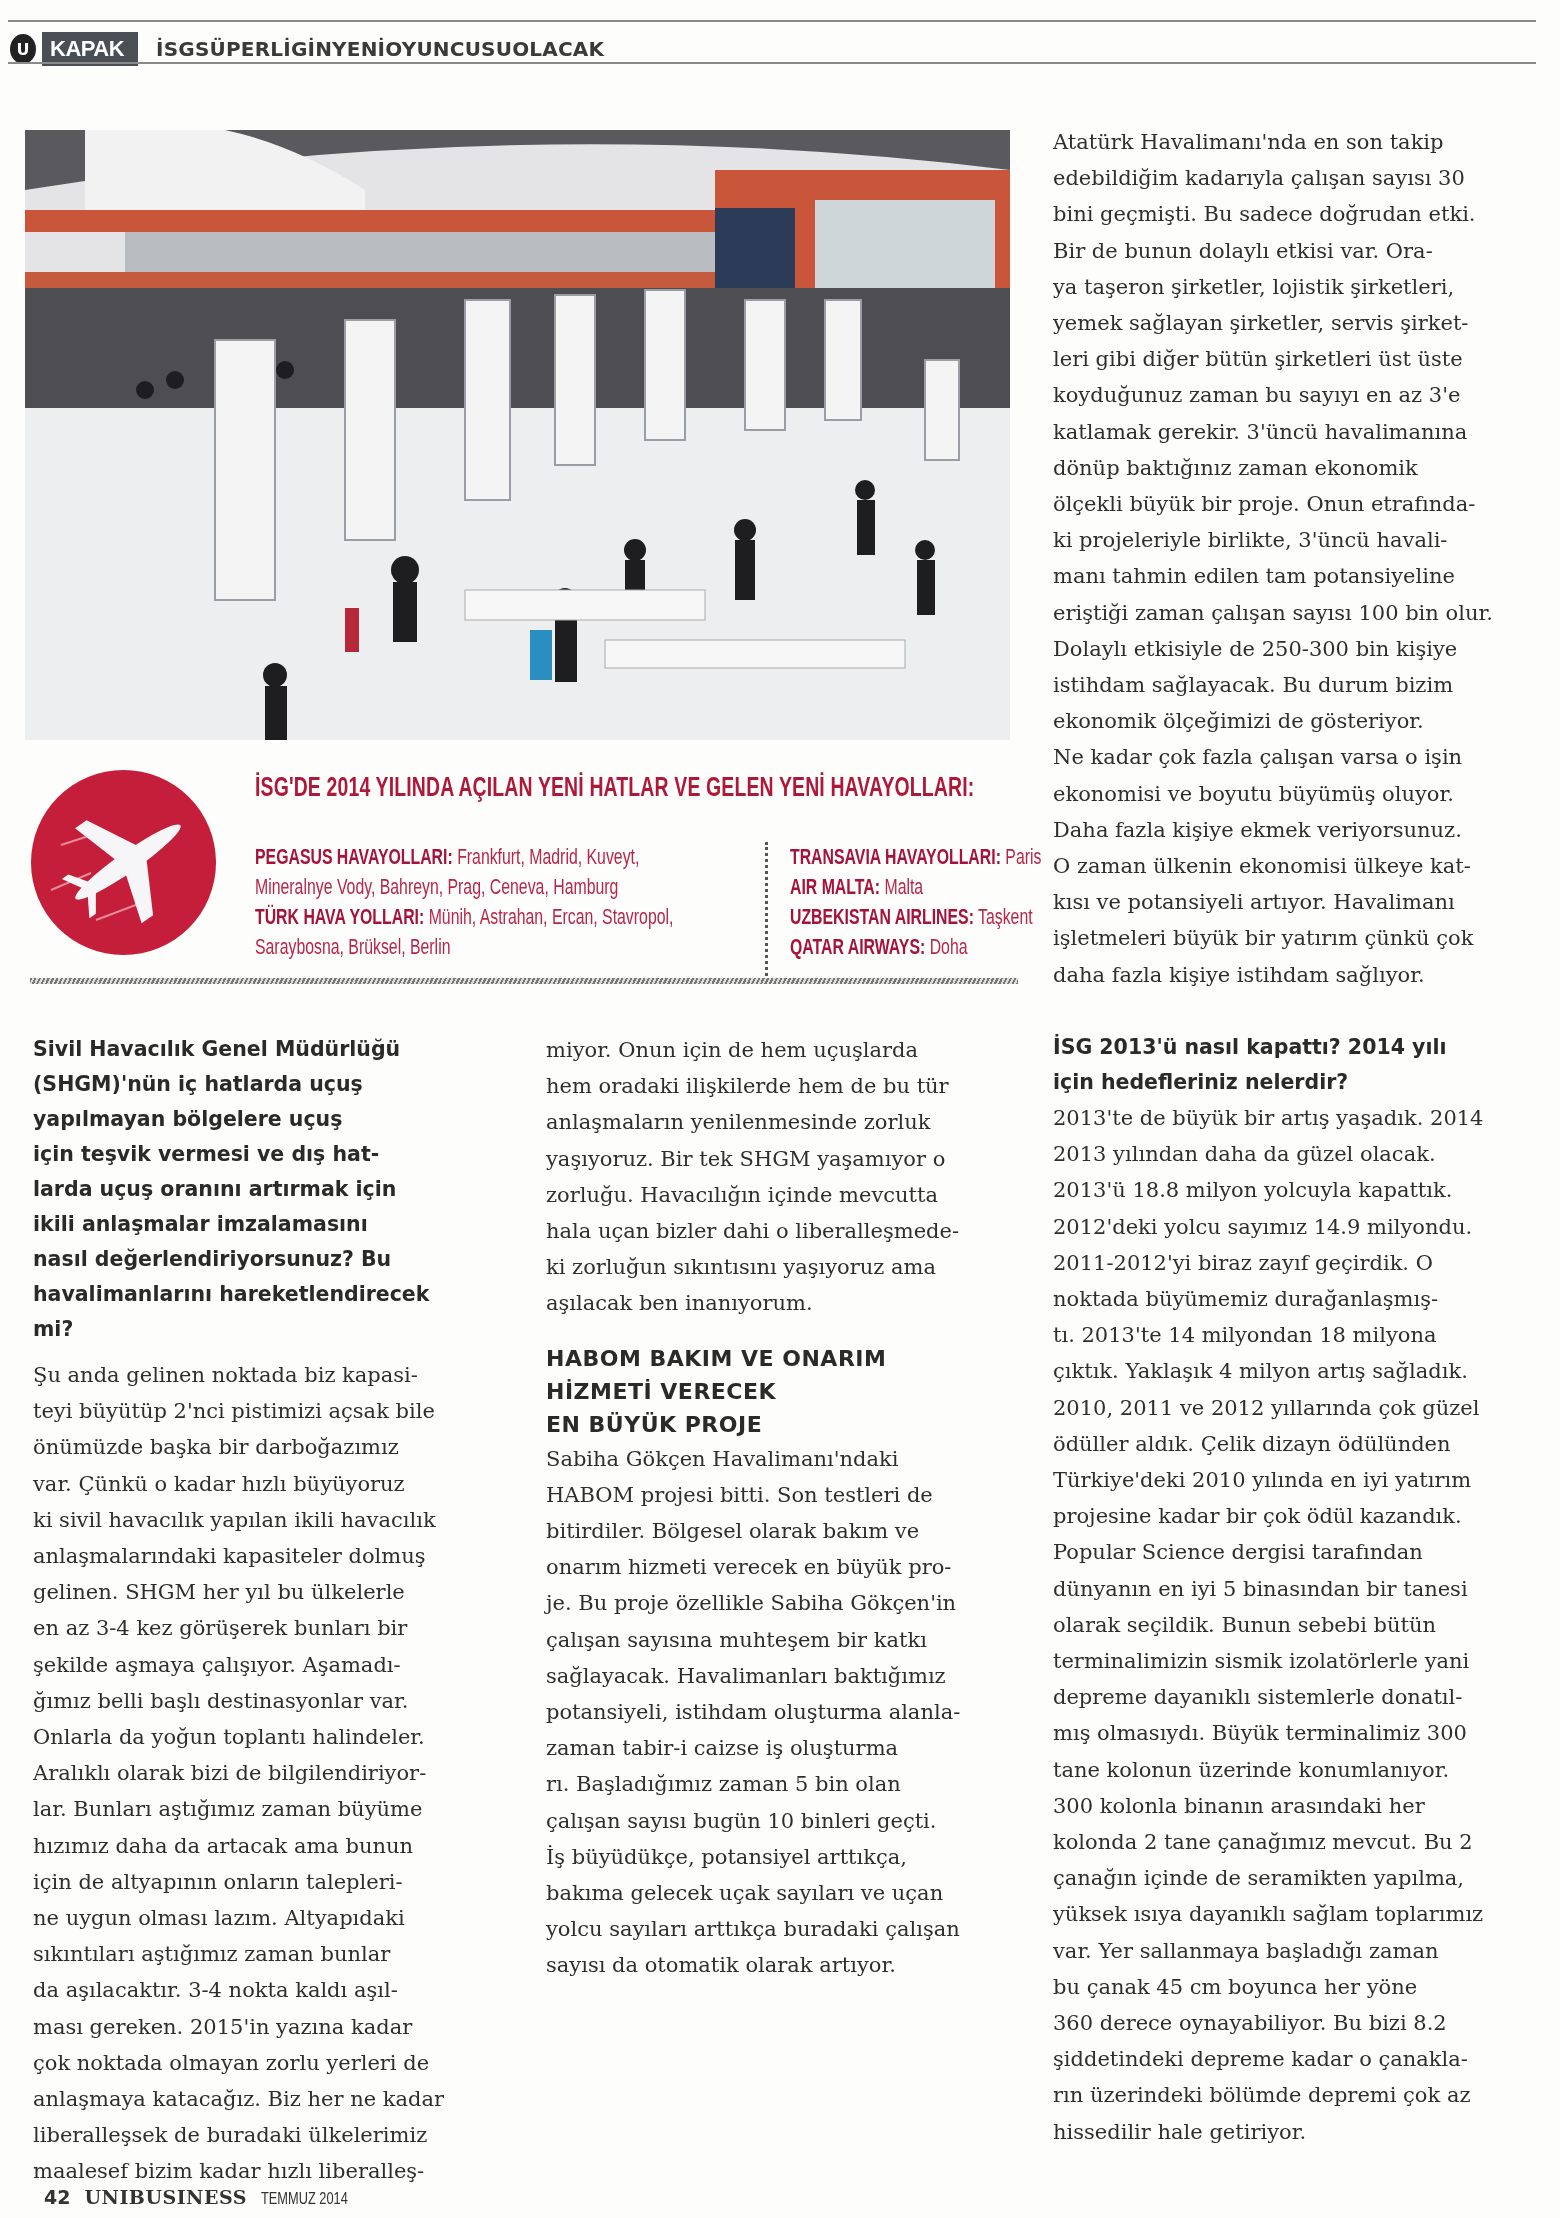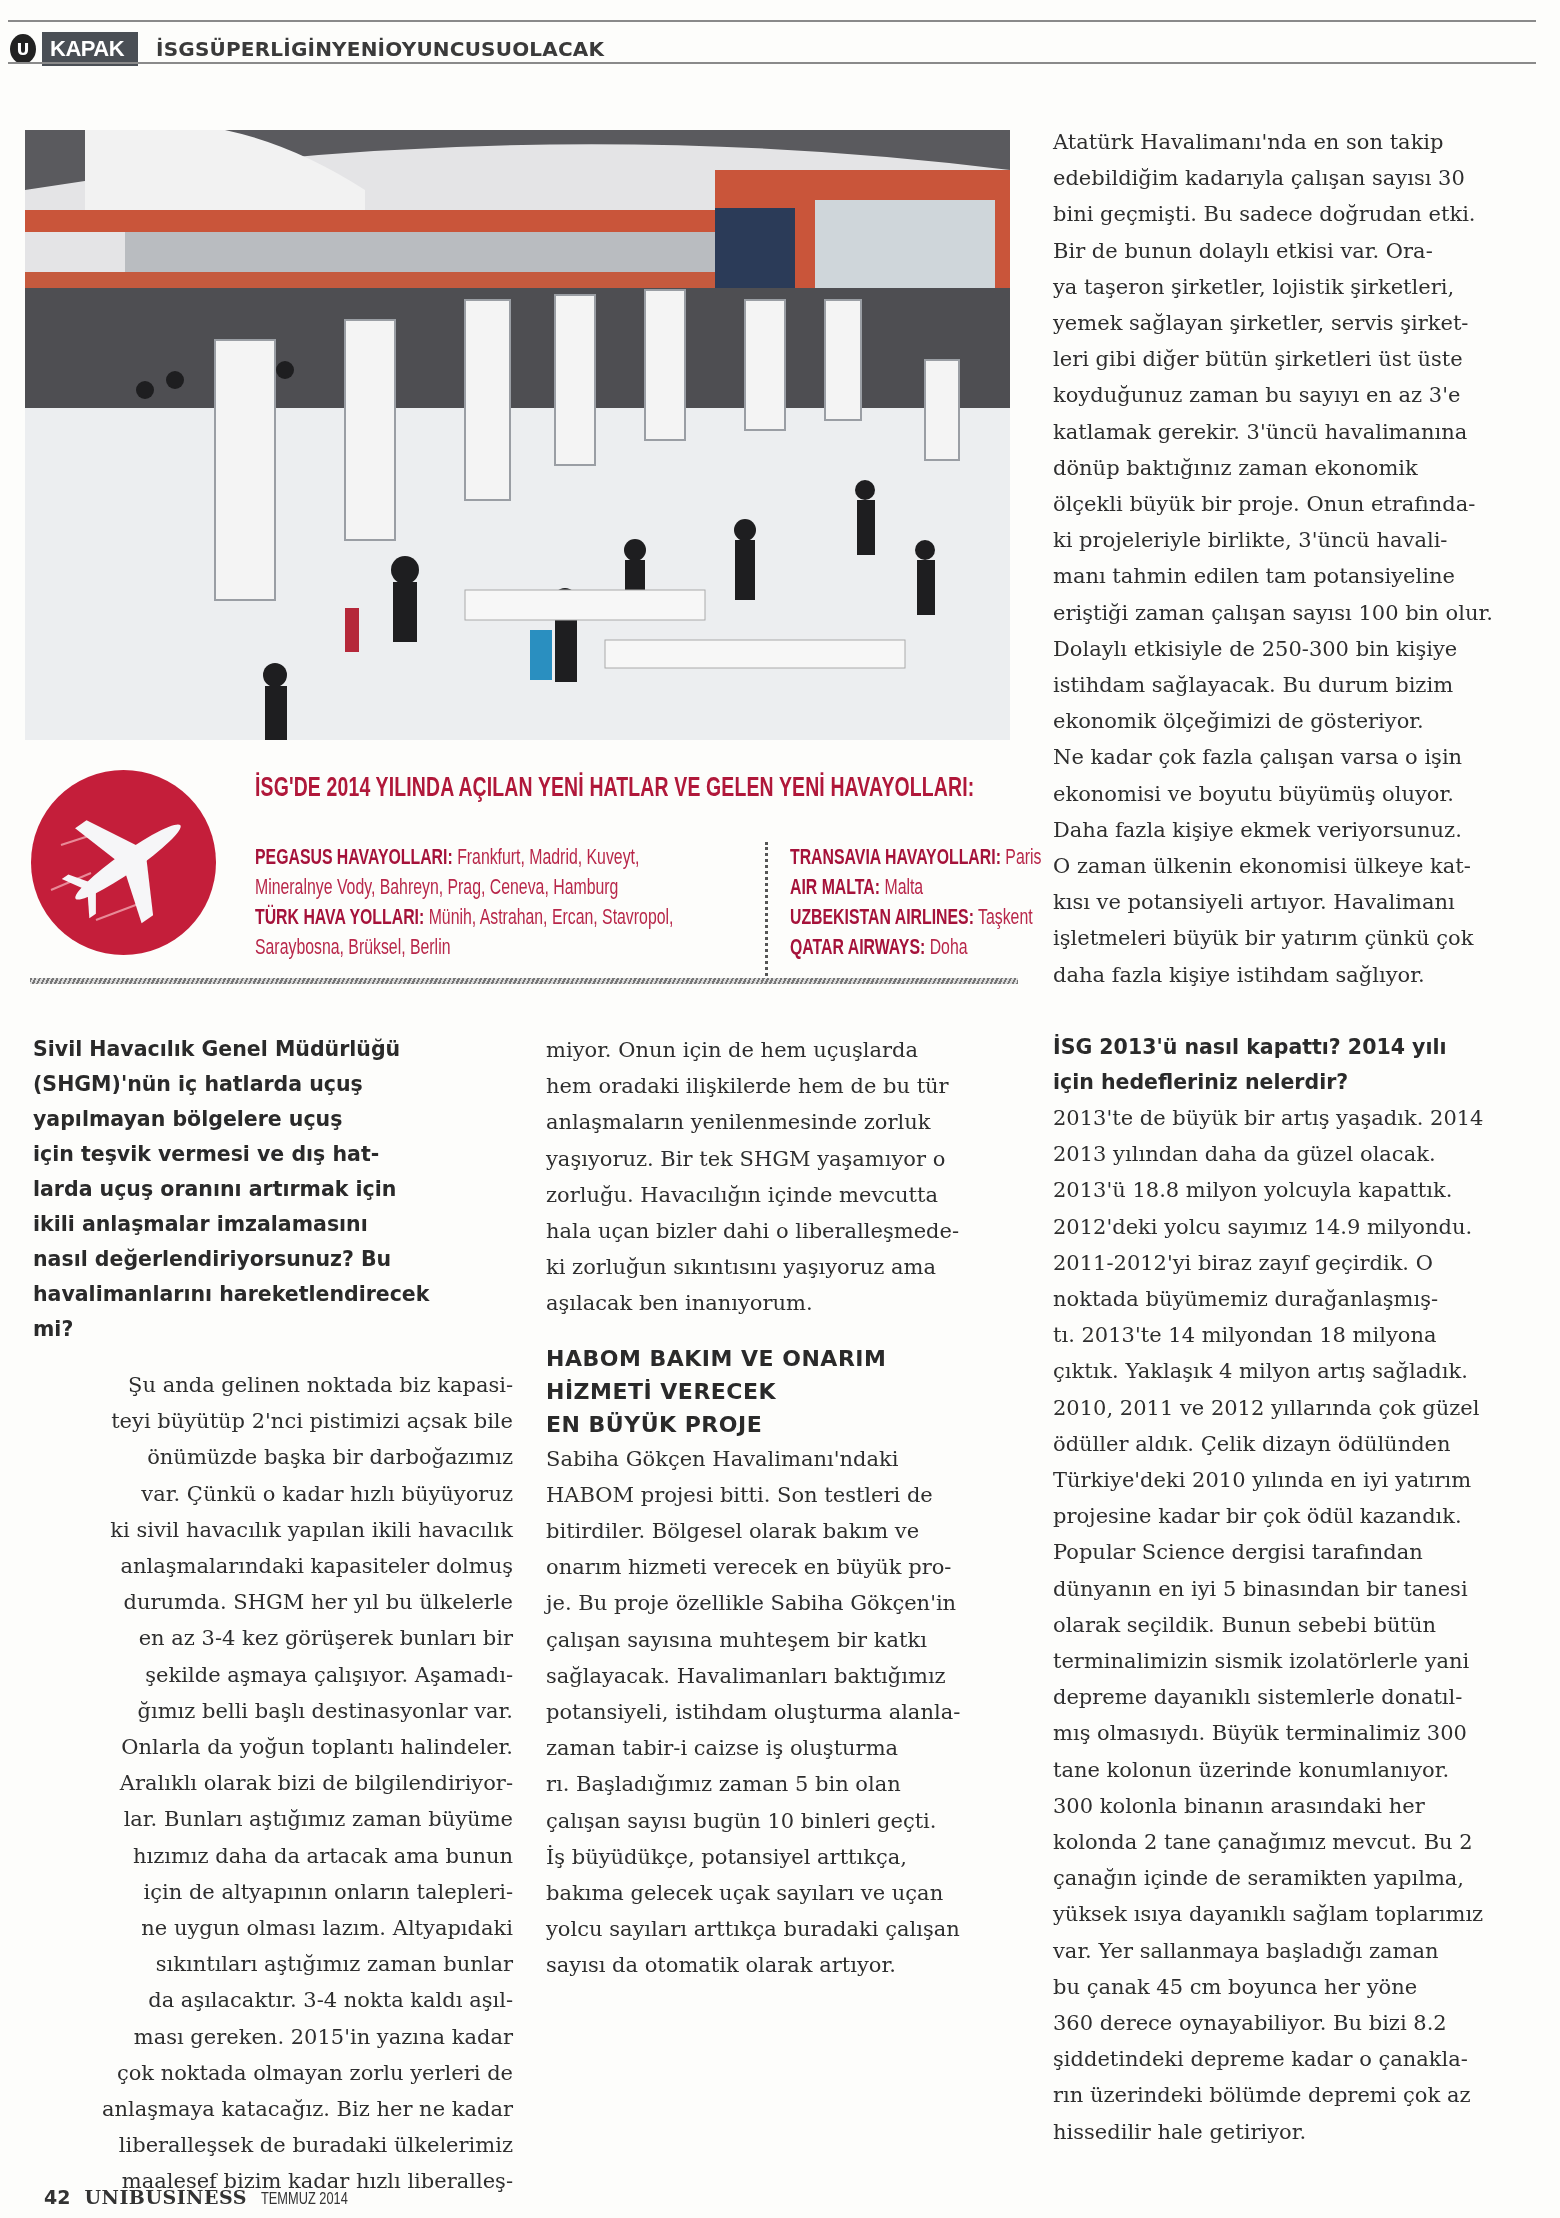--- a/index.html
+++ b/index.html
@@ -155,28 +155,28 @@
       <span class="line">Sivil Havacılık Genel Müdürlüğü</span>
       <span class="line">(SHGM)'nün iç hatlarda uçuş</span>
       <span class="line">yapılmayan bölgelere uçuş</span>
       <span class="line">için teşvik vermesi ve dış hat-</span>
       <span class="line">larda uçuş oranını artırmak için</span>
       <span class="line">ikili anlaşmalar imzalamasını</span>
       <span class="line">nasıl değerlendiriyorsunuz? Bu</span>
       <span class="line">havalimanlarını hareketlendirecek</span>
       <span class="line">mi?</span>
     </div>
-  <div id="la" style="margin-top:20px;text-align:right;">
+  <div id="la" style="margin-top:10px;">
       <span class="line">Şu anda gelinen noktada biz kapasi-</span>
       <span class="line">teyi büyütüp 2'nci pistimizi açsak bile</span>
       <span class="line">önümüzde başka bir darboğazımız</span>
       <span class="line">var. Çünkü o kadar hızlı büyüyoruz</span>
       <span class="line">ki sivil havacılık yapılan ikili havacılık</span>
       <span class="line">anlaşmalarındaki kapasiteler dolmuş</span>
-      <span class="line">durumda. SHGM her yıl bu ülkelerle</span>
+      <span class="line">gelinen. SHGM her yıl bu ülkelerle</span>
       <span class="line">en az 3-4 kez görüşerek bunları bir</span>
       <span class="line">şekilde aşmaya çalışıyor. Aşamadı-</span>
       <span class="line">ğımız belli başlı destinasyonlar var.</span>
       <span class="line">Onlarla da yoğun toplantı halindeler.</span>
       <span class="line">Aralıklı olarak bizi de bilgilendiriyor-</span>
       <span class="line">lar. Bunları aştığımız zaman büyüme</span>
       <span class="line">hızımız daha da artacak ama bunun</span>
       <span class="line">için de altyapının onların talepleri-</span>
       <span class="line">ne uygun olması lazım. Altyapıdaki</span>
       <span class="line">sıkıntıları aştığımız zaman bunlar</span>

